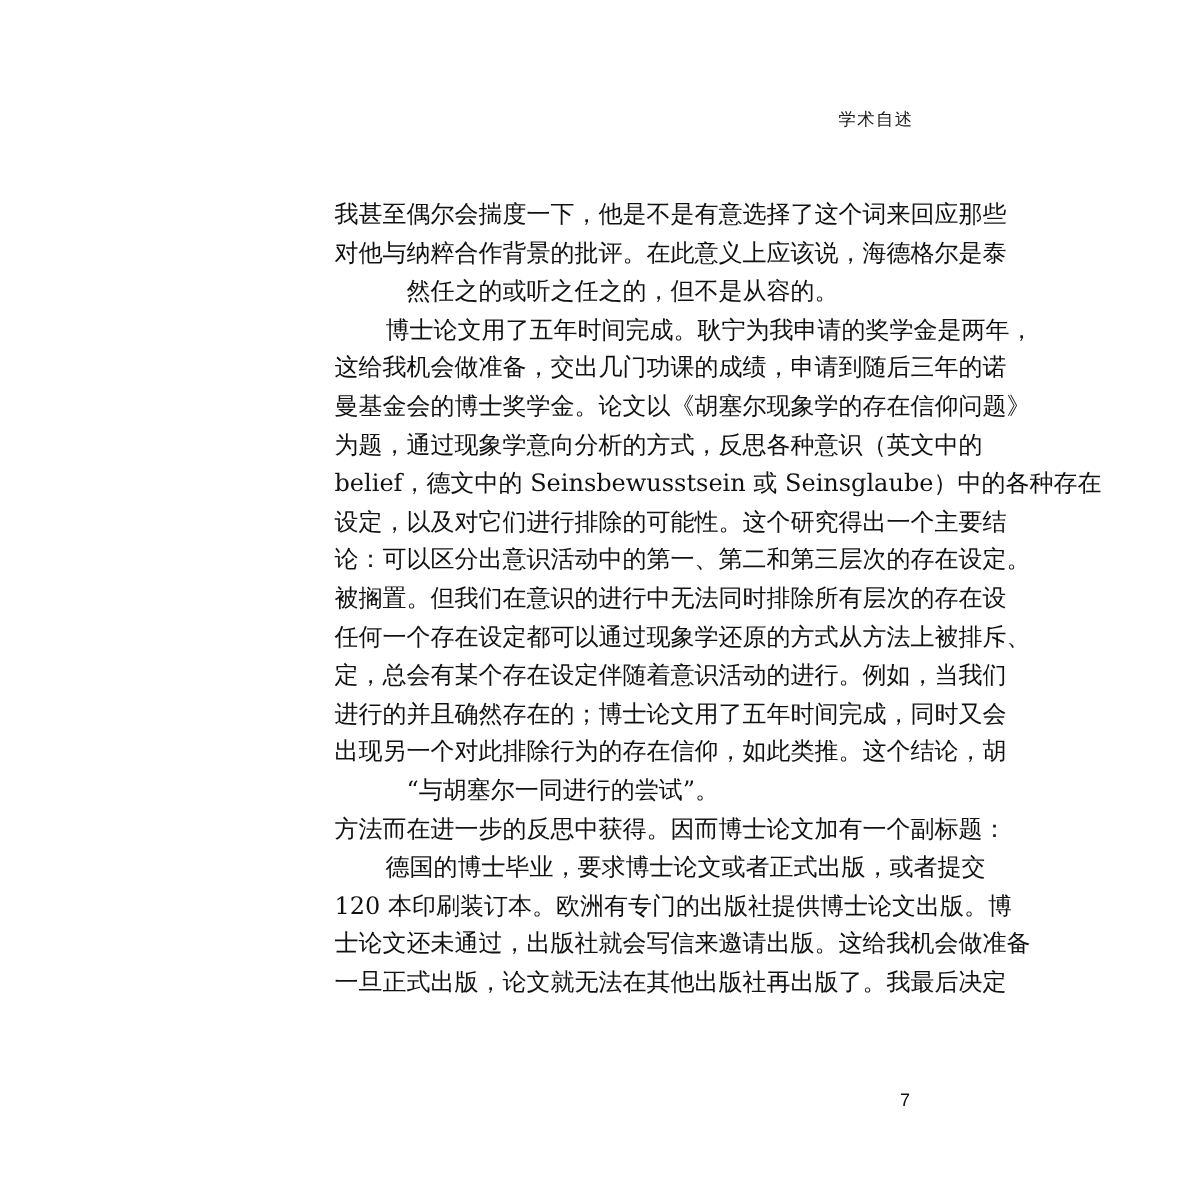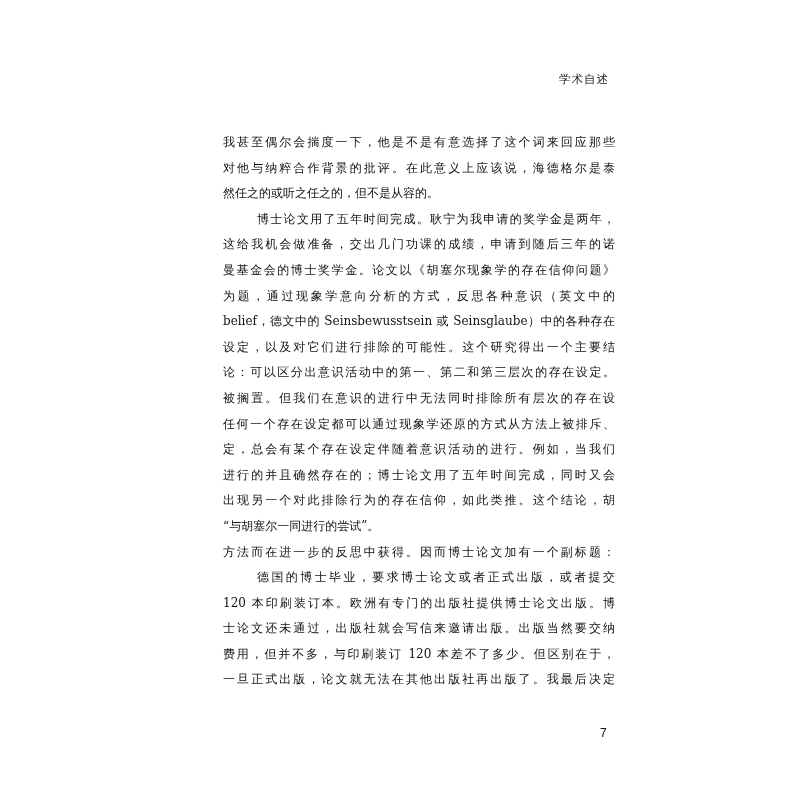--- a/index.html
+++ b/index.html
@@ -4,25 +4,25 @@
 <style>
   html, body { margin: 0; padding: 0; background: #ffffff; }
   body { width: 800px; height: 800px; position: relative; overflow: hidden; }
   .page { position: absolute; left: 16px; top: 0; width: 800px; height: 744px; background: #ffffff; }
   .running-head {
     position: absolute; top: 72px; right: 207px;
     font-family: "DejaVu Sans", sans-serif; font-size: 11.5px; color: #1a1a1a; letter-spacing: 1px;
   }
   .body-text {
     position: absolute; left: 207px; top: 130px; width: 392px;
-    font-family: "DejaVu Serif", serif; font-size: 12px; line-height: 25.6px;
+    font-family: "DejaVu Serif", serif; font-size: 16px; line-height: 25.6px;
     color: #111111; text-align: justify; text-justify: inter-character;
   }
   .line { display: block; white-space: nowrap; height: 25.6px; text-align-last: justify; overflow: visible; }
-  .line.last { text-align-last: left; }
+  .line.last { text-align-last: left; margin-left: 48px; }
   .line.indent { padding-left: 34px; }
   .page-number {
     position: absolute; left: 584px; top: 726px;
     font-family: "Liberation Sans", sans-serif; font-size: 12px; color: #111;
   }
 </style>
 </head>
 <body>
 
 <div class="page">
@@ -40,18 +40,17 @@
       <span class="line">论：可以区分出意识活动中的第一、第二和第三层次的存在设定。</span>
       <span class="line">被搁置。但我们在意识的进行中无法同时排除所有层次的存在设</span>
       <span class="line">任何一个存在设定都可以通过现象学还原的方式从方法上被排斥、</span>
       <span class="line">定，总会有某个存在设定伴随着意识活动的进行。例如，当我们</span>
       <span class="line">进行的并且确然存在的；博士论文用了五年时间完成，同时又会</span>
       <span class="line">出现另一个对此排除行为的存在信仰，如此类推。这个结论，胡</span>
       <span class="line last">“与胡塞尔一同进行的尝试”。</span>
       <span class="line">方法而在进一步的反思中获得。因而博士论文加有一个副标题：</span>
       <span class="line indent">德国的博士毕业，要求博士论文或者正式出版，或者提交</span>
       <span class="line">120 本印刷装订本。欧洲有专门的出版社提供博士论文出版。博</span>
-      <span class="line">士论文还未通过，出版社就会写信来邀请出版。出版当然要交纳</span>
-      <span class="line">费用，但并不多，与印刷装订 120 本差不了多少。但区别在于，</span>
+      <span class="line">士论文还未通过，出版社就会写信来邀请出版。这给我机会做准备</span>
       <span class="line">一旦正式出版，论文就无法在其他出版社再出版了。我最后决定</span>
     </div>
   <div class="page-number">7</div>
 </div>
 
 </body></html>

